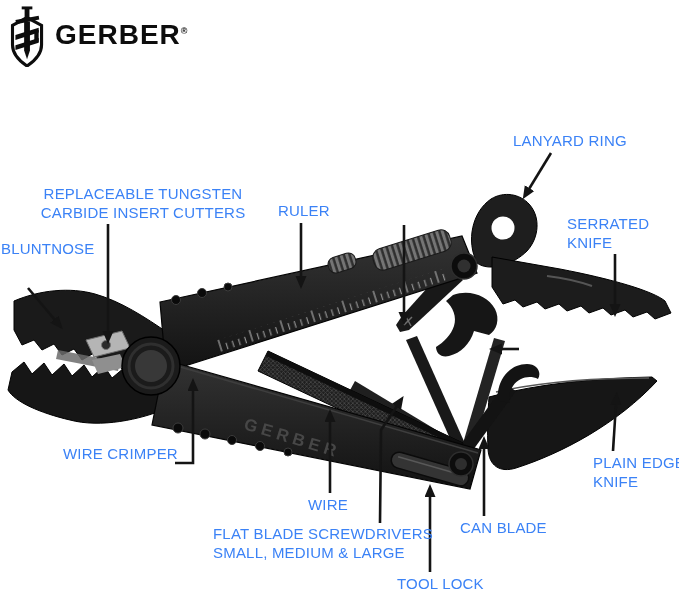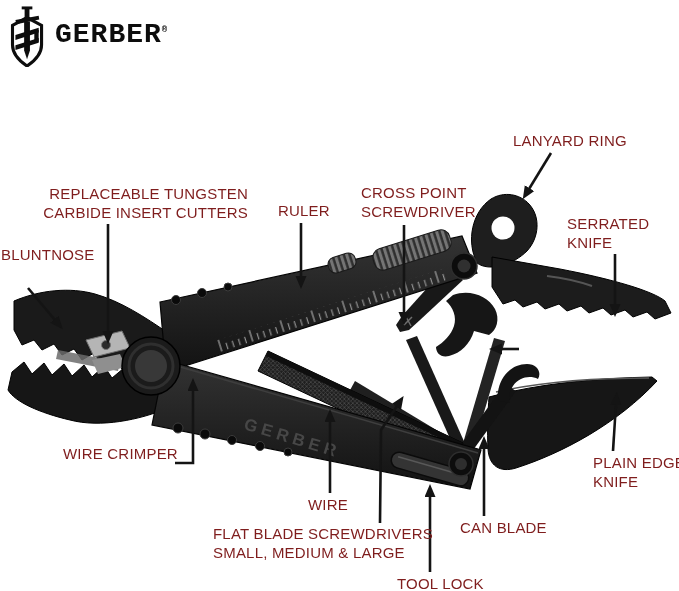--- a/index.html
+++ b/index.html
@@ -2,26 +2,26 @@
 <html><head>
 <meta charset="utf-8">
 <style>
   html,body{margin:0;padding:0;background:#ffffff;}
   .stage{
     position:relative;width:679px;height:591px;background:#ffffff;
     font-family:"Liberation Sans", sans-serif;overflow:hidden;
   }
   .art{position:absolute;left:0;top:0;width:679px;height:591px;}
   .label{
-    position:absolute;color:#7f1d1d;font-size:15px;line-height:19px;
+    position:absolute;color:#3b82f6;font-size:15px;line-height:19px;
     letter-spacing:.2px;white-space:nowrap;
   }
   .label span{display:block;}
-  .label.center{text-align:right;}
-  .brand{position:absolute;left:8px;top:5px;display:flex;align-items:flex-start;font-family:Liberation Mono, monospace;}
+  .label.center{text-align:center;}
+  .brand{position:absolute;left:8px;top:5px;display:flex;align-items:flex-start;}
   .wordmark{
     margin-left:7px;margin-top:16px;font-size:28px;font-weight:bold;
     letter-spacing:1px;color:#0d0d0d;line-height:1;
   }
   .reg{font-size:9px;font-weight:bold;vertical-align:10px;letter-spacing:0;}
 </style>
 </head>
 <body>
 
 <div class="stage">
@@ -168,37 +168,33 @@
       <line x1="519" y1="349" x2="501" y2="349" marker-end="url(#ah)"></line>
       <polyline points="175,463 193,463 193,390" marker-end="url(#ah)"></polyline>
       <line x1="330" y1="493" x2="330" y2="421" marker-end="url(#ah)"></line>
       <polyline points="380,523 381,430 397,406" marker-end="url(#ah)"></polyline>
       <line x1="484" y1="516" x2="484" y2="448" marker-end="url(#ah)"></line>
       <line x1="430" y1="572" x2="430" y2="496" marker-end="url(#ah)"></line>
       <line x1="613" y1="451" x2="616" y2="404" marker-end="url(#ah)"></line>
     </g>
   </svg>
 
-  <div class="label" style="left:1px;top:245px">
+  <div class="label" style="left:1px;top:239px">
     <span>BLUNTNOSE</span>
   </div>
 
   <div class="label center" style="left:38px;top:184px;width:210px">
     <span>REPLACEABLE TUNGSTEN</span>
     <span>CARBIDE INSERT CUTTERS</span>
   </div>
 
   <div class="label" style="left:278px;top:201px">
     <span>RULER</span>
   </div>
 
-  <div class="label" style="left:361px;top:183px">
-    <span>CROSS POINT</span>
-    <span>SCREWDRIVER</span>
-  </div>
 
   <div class="label" style="left:513px;top:131px">
     <span>LANYARD RING</span>
   </div>
 
   <div class="label" style="left:567px;top:214px">
     <span>SERRATED</span>
     <span>KNIFE</span>
   </div>
 

